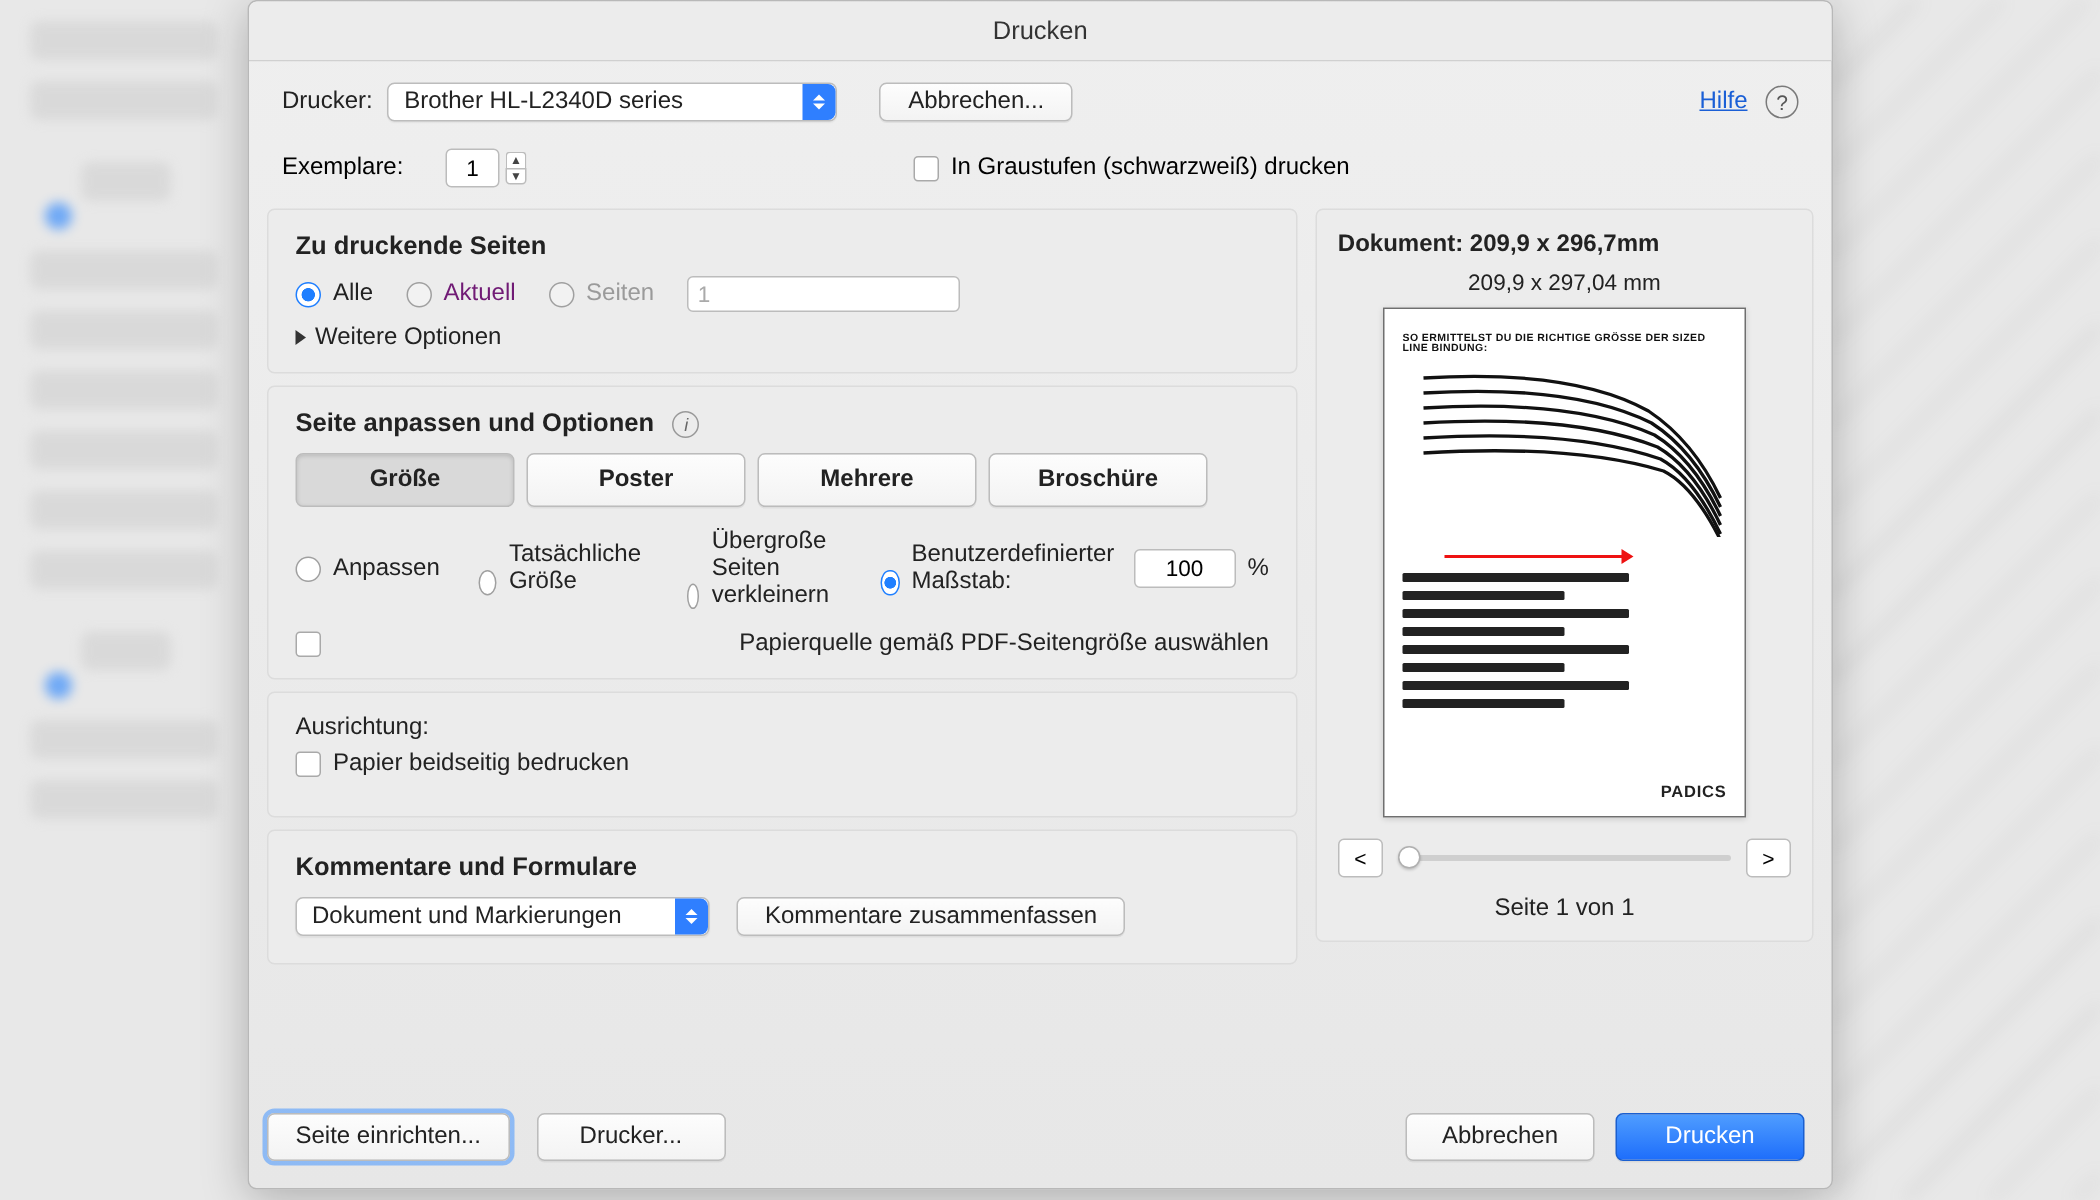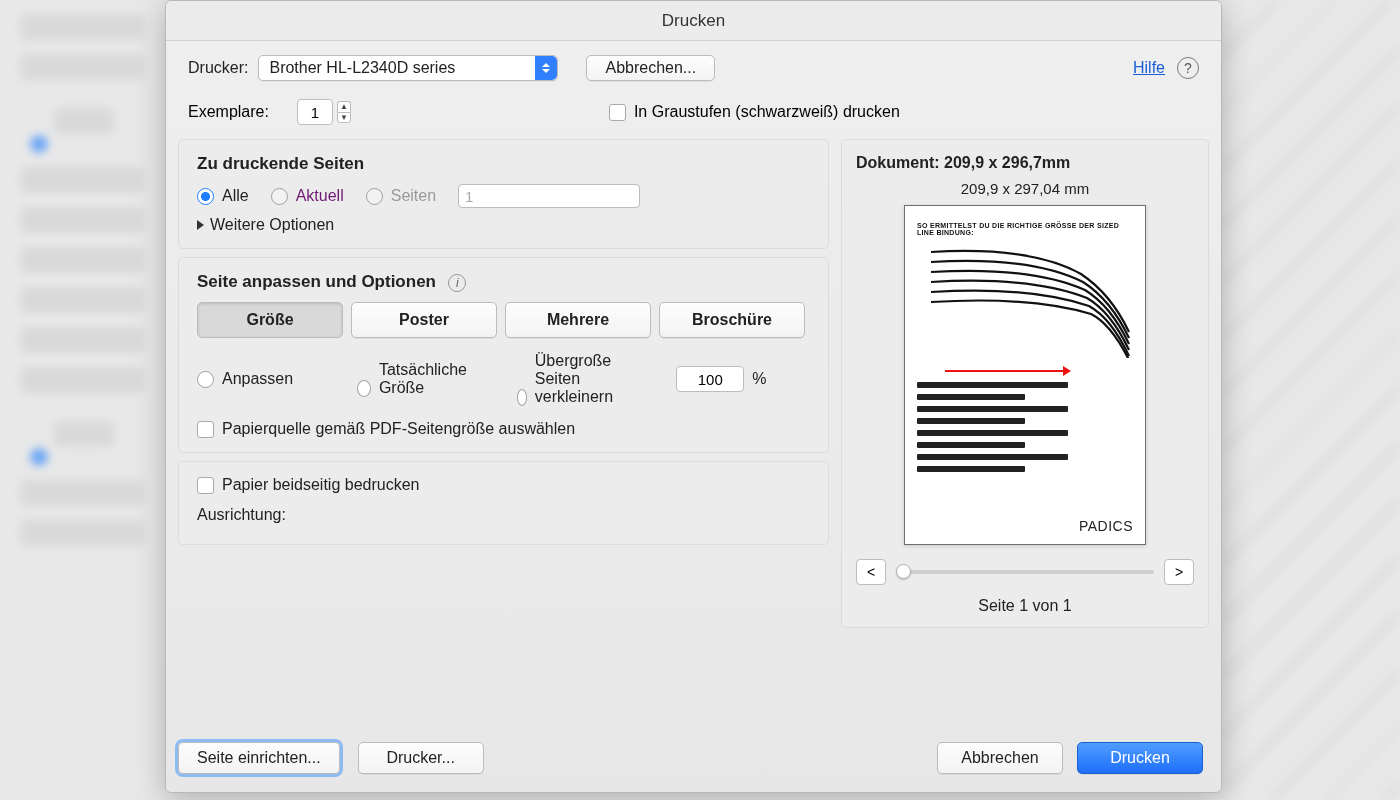--- a/index.html
+++ b/index.html
@@ -70,21 +70,21 @@
 .preview h4{ text-align:left; font-weight:600; font-size:16px; margin-bottom:8px; color:#222;}
 .preview .dim{ font-size:15px; margin-bottom:8px; color:#222;}
 .page-outer{ width:242px;height:340px;background:#fff;border:1px solid #6f6f6f;margin:0 auto;box-shadow:0 1px 4px rgba(0,0,0,.15);position:relative;padding:16px 12px 12px 12px;text-align:left;}
 .page-outer .t{ font-size:7px;font-weight:700;letter-spacing:.3px;color:#111;margin-bottom:8px;}
 .lines{ position:relative;height:120px;}
 .lines svg{position:absolute;left:-6px;top:-6px;}
 .page-outer .blk{ width:70%;height:6px;background:#222;margin:6px 0;border-radius:1px;}
 .page-outer .blk.short{width:50%;}
 .page-outer .red{ width:120px;height:2px;background:#e11;position:relative;margin:6px 0 10px 28px;}
 .page-outer .red::after{content:"";position:absolute;right:-6px;top:-4px;border-top:5px solid transparent;border-bottom:5px solid transparent;border-left:8px solid #e11;}
-.logo{ position:absolute;right:12px;bottom:10px;font-size:14px;font-weight:400;letter-spacing:.5px;color:#222;}
+.logo{ position:absolute;right:12px;bottom:10px;font-size:11px;font-weight:700;letter-spacing:.5px;color:#222;}
 .navrow{ display:flex; align-items:center; gap:10px; margin-top:14px;}
 .navbtn{ width:30px;height:26px;border:1px solid #bcbcbc;border-radius:4px;background:#fff;text-align:center;line-height:24px;font-size:14px;}
 .slider{ flex:1;height:4px;background:#cfcfcf;border-radius:2px;position:relative;}
 .slider .thumb{ position:absolute;left:0;top:-6px;width:15px;height:15px;border-radius:50%;background:#fff;border:1px solid #b0b0b0;box-shadow:0 1px 2px rgba(0,0,0,.2);}
 .pagecount{ margin-top:12px;font-size:16px;color:#222;}
 
 .footer{ position:absolute; left:0; right:0; bottom:0; padding:12px 18px 18px 12px; display:flex; align-items:center;}
 .footer .spacer{ flex:1;}
 .footer .mac-btn{ min-width:126px; padding:6px 18px;}
 .footer .mac-btn + .mac-btn{ margin-left:14px;}
@@ -174,38 +174,52 @@
             </label>
           <label class="radio">
               <span class="r"></span>
               <span>Tatsächliche Größe</span>
             </label>
           <label class="radio">
               <span class="r"></span>
               <span>Übergroße Seiten verkleinern</span>
             </label>
           <div class="inline">
+            <label class="radio">
+                <span class="r on"></span>
+                <span>Benutzerdefinierter Maßstab:</span>
+              </label>
             <input class="txtinput" value="100" style="">
             <span>%</span>
           </div>
         </div>
-        <div style="margin-top:14px;display:flex;align-items:center;">
+        <div style="margin-top:14px;display:flex;align-items:center;justify-content:space-between;">
           <span class="mac-check"></span>
           <span>Papierquelle gemäß PDF-Seitengröße auswählen</span>
         </div>
       </div>
 
       <div class="panel">
+        <div style="margin-bottom:6px;">Ausrichtung:</div>
         <div style="display:flex;align-items:center;margin-bottom:12px;">
           <span class="mac-check"></span>
           <span>Papier beidseitig bedrucken</span>
         </div>
-        <div style="margin-bottom:6px;">Ausrichtung:</div>
-      </div>
-
+      </div>
+
+      <div class="panel" style="padding-bottom:18px;">
+        <h3>Kommentare und Formulare</h3>
+        <div style="display:flex;align-items:center;gap:18px;margin-top:8px;">
+          <div class="mac-select small" style="min-width:276px;">
+            <span>Dokument und Markierungen</span>
+            <span class="arrows"></span>
+          </div>
+          <button class="mac-btn">Kommentare zusammenfassen</button>
+        </div>
+      </div>
 
     </div>
 
     <div class="right">
       <div class="preview">
         <h4>Dokument: 209,9 x 296,7mm</h4>
         <div class="dim">209,9 x 297,04 mm</div>
         <div class="page-outer">
           <div class="t">SO ERMITTELST DU DIE RICHTIGE GRÖSSE DER SIZED LINE BINDUNG:</div>
           <div class="lines">

